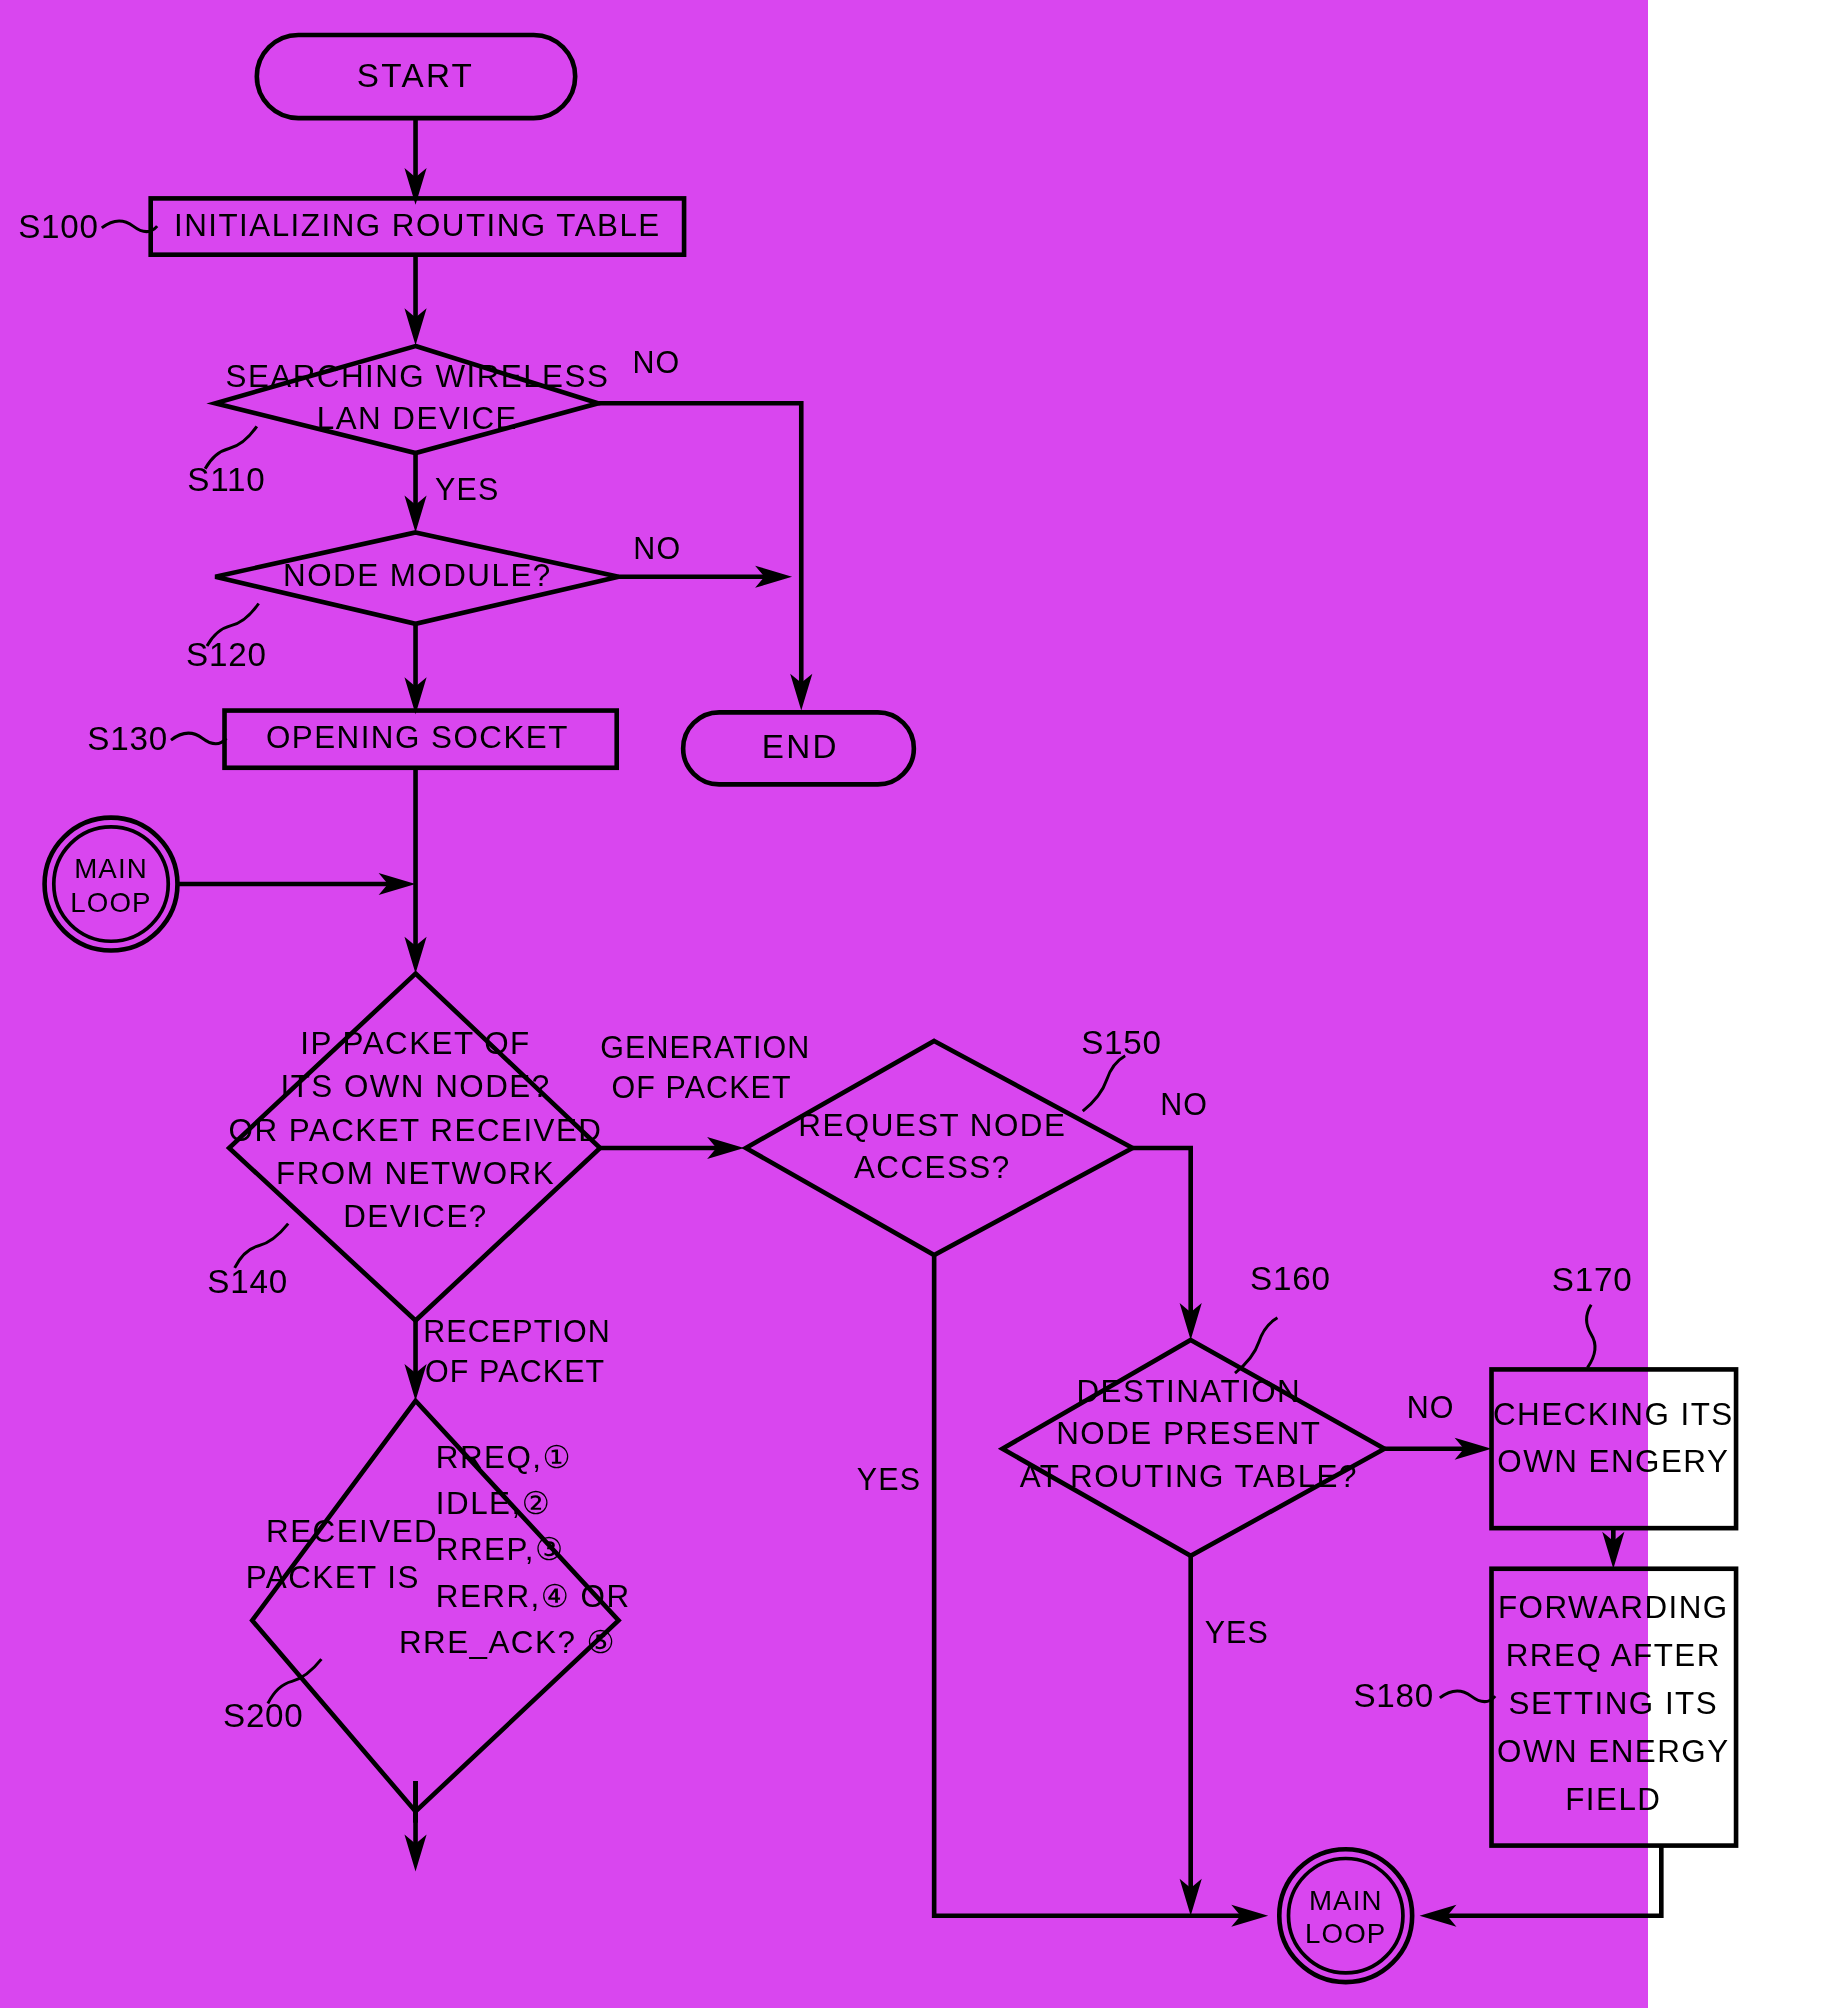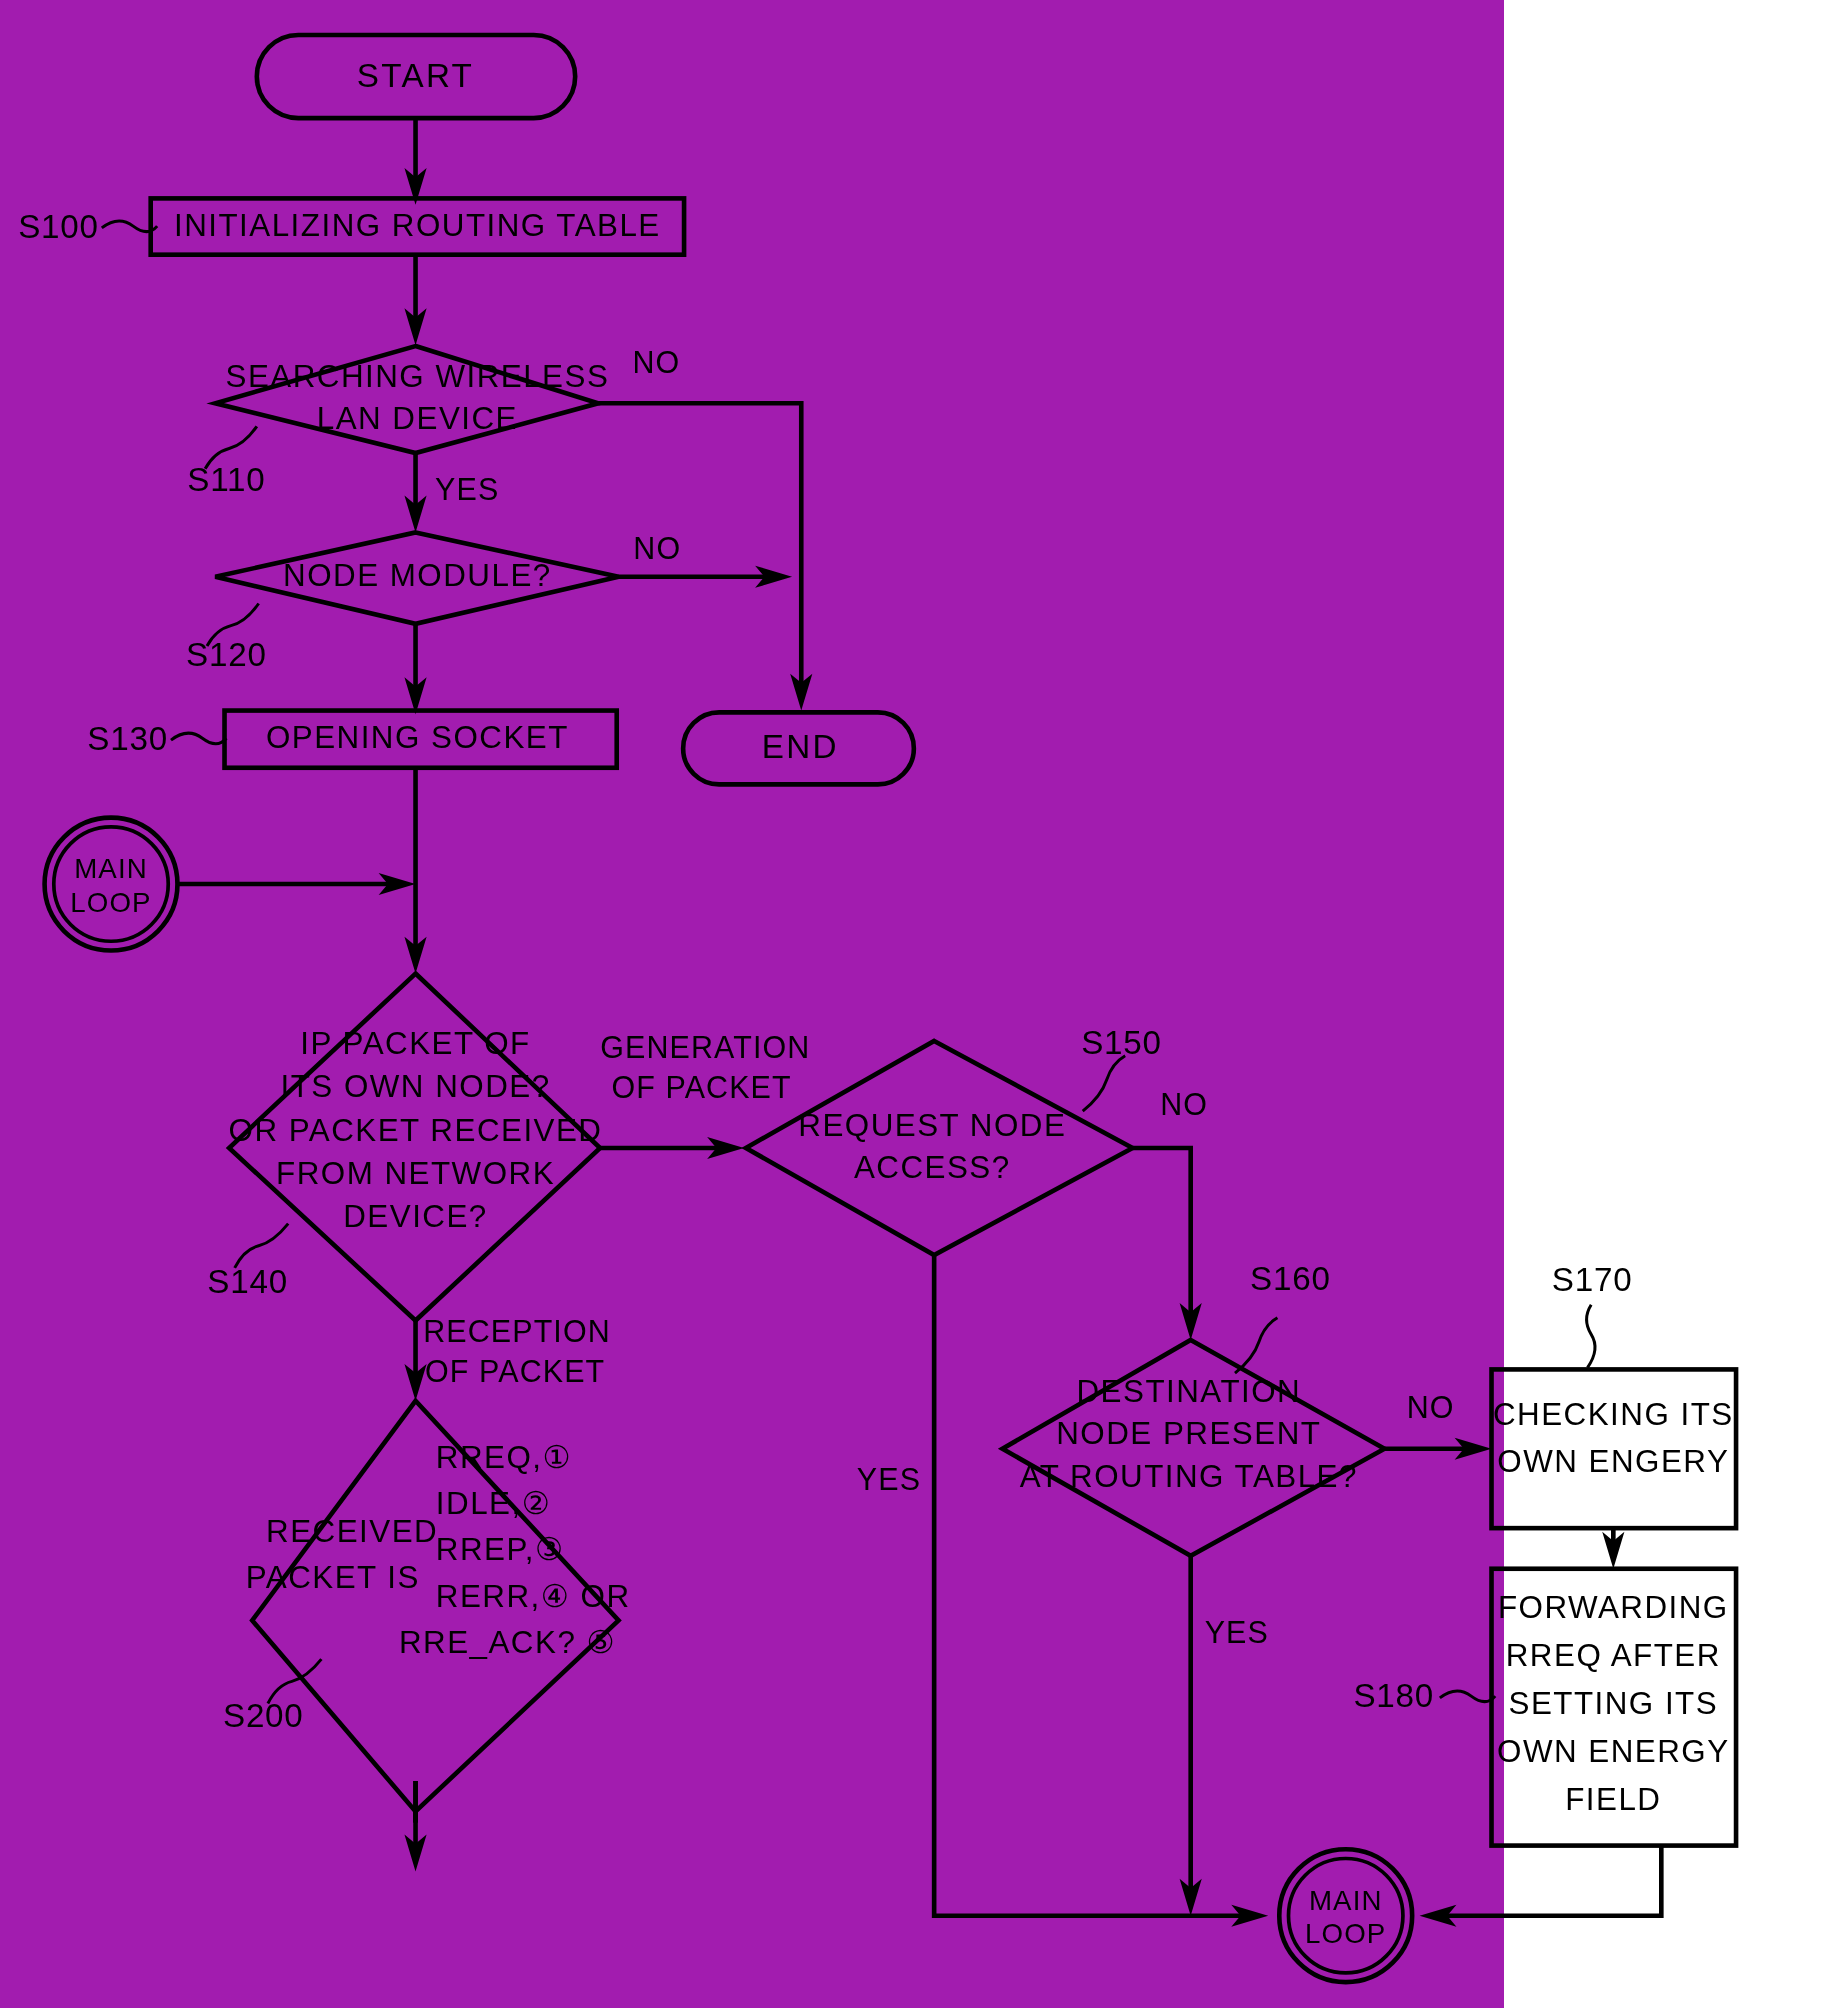--- a/index.html
+++ b/index.html
@@ -5,23 +5,23 @@
   html, body {
     margin: 0;
     padding: 0;
     background: #ffffff;
   }
   body {
     font-family: "Liberation Sans", sans-serif;
   }
   #flowchart-root {
     position: relative;
-    width: 1504px;
+    width: 1648px;
     height: 2008px;
-    background: #a21caf;
+    background: #d946ef;
   }
   svg#flow-svg {
     display: block;
     width: 1836px;
     height: 2008px;
   }
   .shape {
     fill: none;
     stroke: #000000;
     stroke-width: 5;

